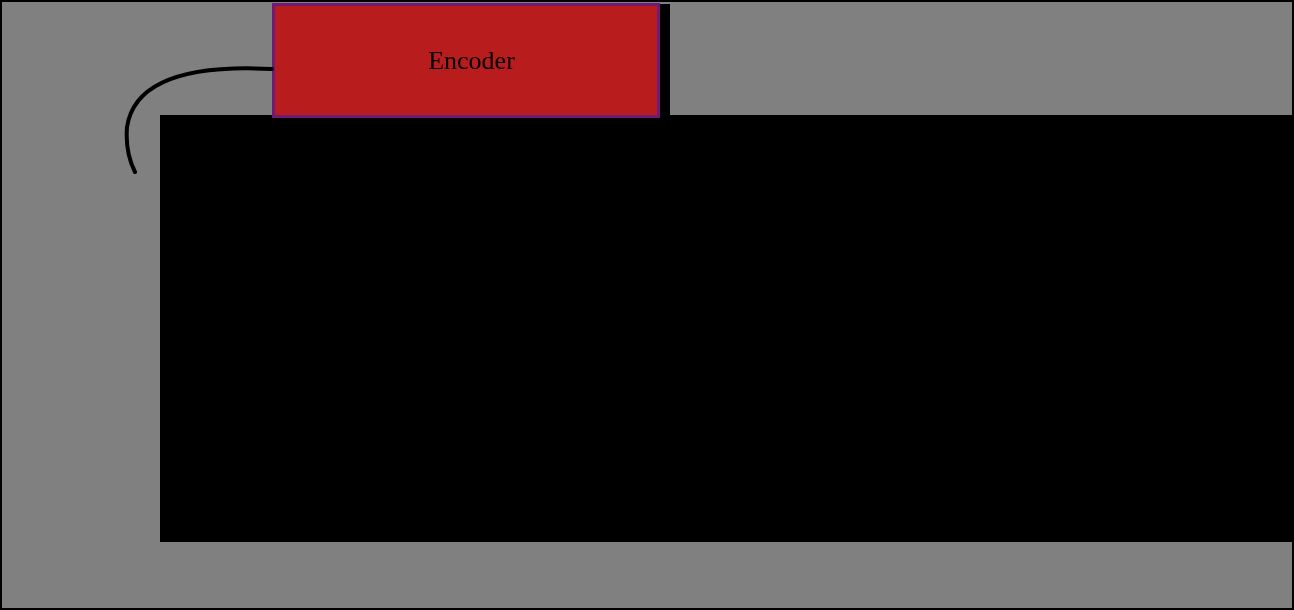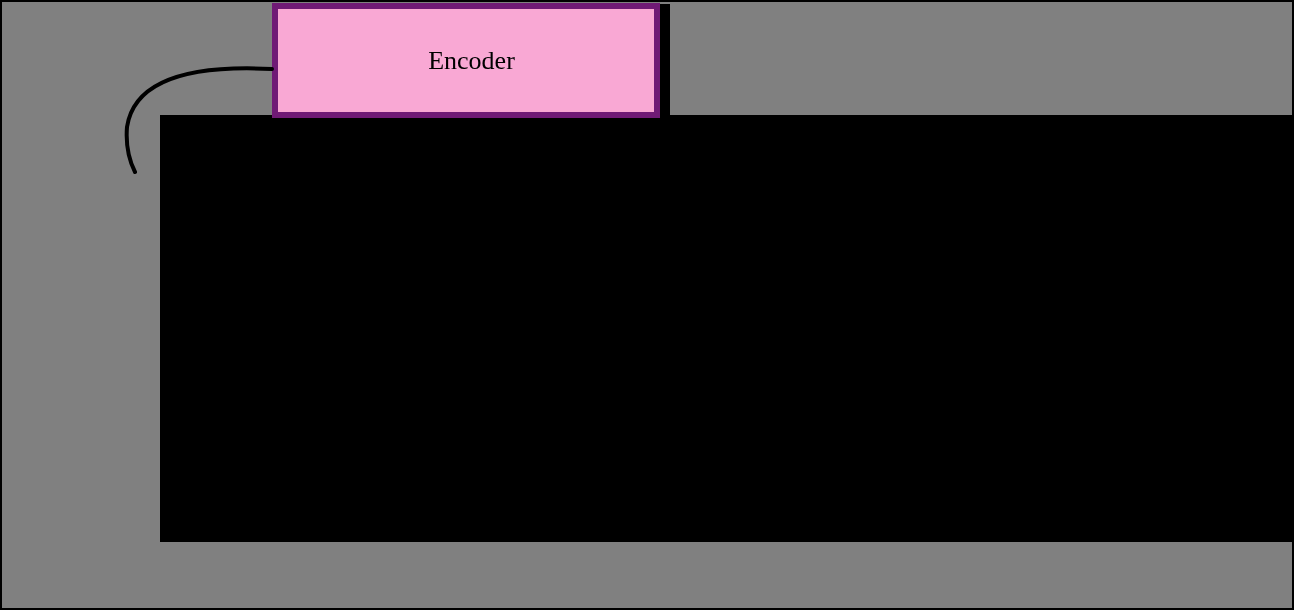--- a/index.html
+++ b/index.html
@@ -38,22 +38,22 @@
       width: 392px;
       height: 118px;
       background: #000;
     }
     .encoder-box {
       position: absolute;
       top: 1px;
       left: 270px;
       width: 388px;
       height: 115px;
-      background: #f9a8d4;
-      border: 6px solid #701a75;
+      background: #b91c1c;
+      border: 3px solid #701a75;
       display: flex;
       align-items: center;
       justify-content: center;
       padding-left: 11px;
     }
     .encoder-label {
       font-size: 26px;
       color: #000;
       font-family: Georgia, 'Times New Roman', serif;
     }

